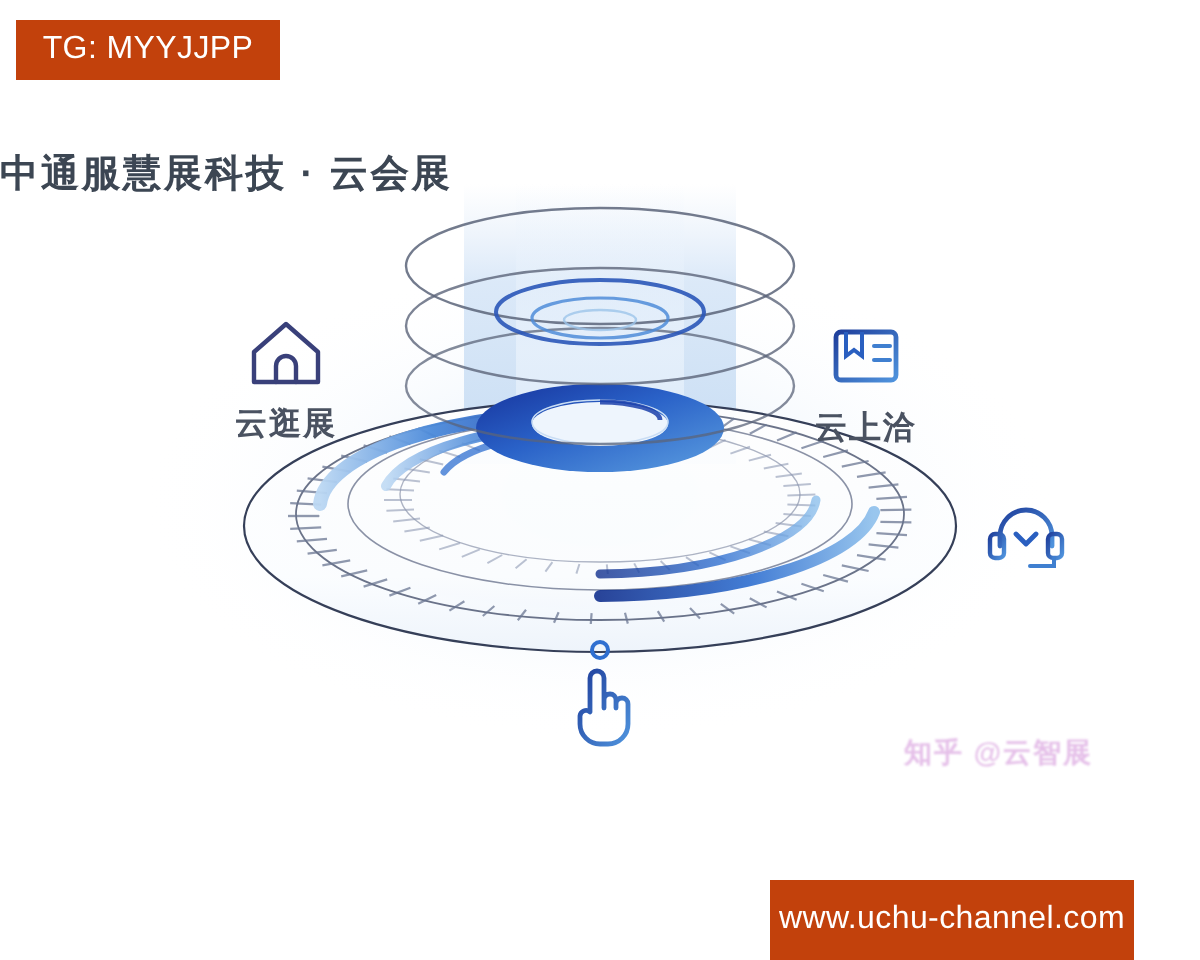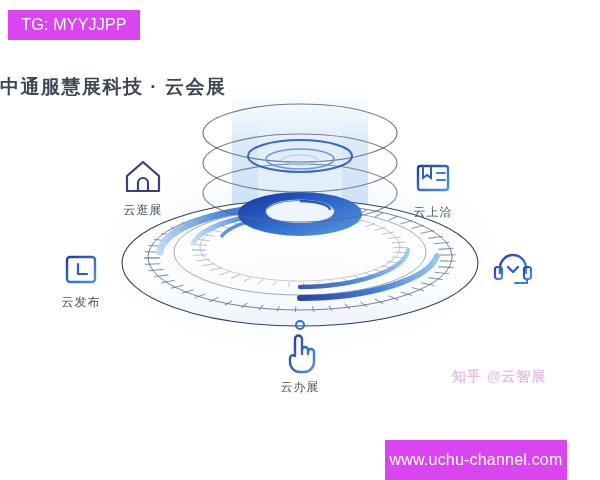--- a/index.html
+++ b/index.html
@@ -12,21 +12,21 @@
   }
   #stage{
     position:absolute;left:0;top:0;width:600px;height:480px;
     background:#ffffff;
     overflow:hidden;
   }
 
   
   .badge{
     position:absolute;
-    background:#d946ef;
+    background:#c2410c;
     color:#ffffff;
     display:flex;align-items:center;justify-content:center;
     letter-spacing:.2px;
     white-space:nowrap;
   }
   #tg-badge{
     left:8px;top:10px;
     width:132px;height:30px;
     font-size:16px;
   }
@@ -53,24 +53,24 @@
     position:absolute;
     width:92px;
     text-align:center;
   }
   .node .glyph{
     height:46px;
     display:flex;align-items:center;justify-content:center;
   }
   .node .lbl{
     margin-top:3px;
-    font-size:12px;
+    font-size:16px;
     color:#4a5261;
     letter-spacing:1px;
-    font-weight:normal;
+    font-weight:bold;
   }
   #node-guang{left:97px;top:153px;}
   #node-fabu {left:35px; top:245px;}
   #node-qia  {left:387px;top:155px;}
   #node-bo   {left:467px;top:246px;}
   #node-ban  {left:254px;top:330px;}
 
   
   #watermark{
     position:absolute;left:452px;top:362px;
@@ -287,31 +287,20 @@
   <div class="node" id="node-guang">
     <div class="glyph">
       <svg width="42" height="40" viewBox="0 0 42 40">
         <path d="M5 20 L21 6 L37 20 L37 35 L5 35 Z" fill="none" stroke="#39407a" stroke-width="2.2" stroke-linejoin="round" stroke-linecap="round"></path>
         <path d="M16 35 L16 27 A5 5 0 0 1 26 27 L26 35" fill="none" stroke="#39407a" stroke-width="2.2" stroke-linejoin="round" stroke-linecap="round"></path>
       </svg>
     </div>
     <div class="lbl">云逛展</div>
   </div>
 
-  <div class="node" id="node-fabu">
-    <div class="glyph">
-      <svg width="42" height="42" viewBox="0 0 42 42">
-        <rect x="7" y="10" width="28" height="25" rx="3" fill="none" stroke="url(#iconBlue)" stroke-width="2.4"></rect>
-        <line x1="13" y1="5" x2="13" y2="14" stroke="url(#iconBlue)" stroke-width="2.4" stroke-linecap="round"></line>
-        <line x1="29" y1="5" x2="29" y2="14" stroke="url(#iconBlue)" stroke-width="2.4" stroke-linecap="round"></line>
-        <path d="M18 17 L18 27 L27 27" fill="none" stroke="#2a5fc0" stroke-width="2.2" stroke-linecap="round" stroke-linejoin="round"></path>
-      </svg>
-    </div>
-    <div class="lbl">云发布</div>
-  </div>
 
   <div class="node" id="node-qia">
     <div class="glyph">
       <svg width="42" height="40" viewBox="0 0 42 40">
         <rect x="6" y="8" width="30" height="24" rx="2.5" fill="none" stroke="url(#iconBlue)" stroke-width="2.4"></rect>
         <line x1="21" y1="8" x2="21" y2="32" stroke="url(#iconBlue)" stroke-width="2.2"></line>
         <path d="M11 8 L11 20 L15 17 L19 20 L19 8" fill="none" stroke="#2a5fc0" stroke-width="2"></path>
         <line x1="25" y1="15" x2="33" y2="15" stroke="#3f7fd0" stroke-width="2" stroke-linecap="round"></line>
         <line x1="25" y1="22" x2="33" y2="22" stroke="#3f7fd0" stroke-width="2" stroke-linecap="round"></line>
       </svg>
@@ -335,16 +324,15 @@
     <div class="glyph">
       <svg width="36" height="46" viewBox="0 0 36 46">
         <path d="M13 26 L13 9 A3.5 3.5 0 0 1 20 9 L20 24
                  L20 20 A3 3 0 0 1 26 20 L26 24
                  L26 22 A3 3 0 0 1 32 22 L32 32
                  A10 10 0 0 1 22 42 L18 42
                  A10 10 0 0 1 8 32 L8 28
                  A3 3 0 0 1 13 26 Z" fill="none" stroke="url(#iconBlue)" stroke-width="2.4" stroke-linejoin="round" stroke-linecap="round"></path>
       </svg>
     </div>
-    <div class="lbl">云办展</div>
   </div>
 
 </div>
 
 </body></html>

